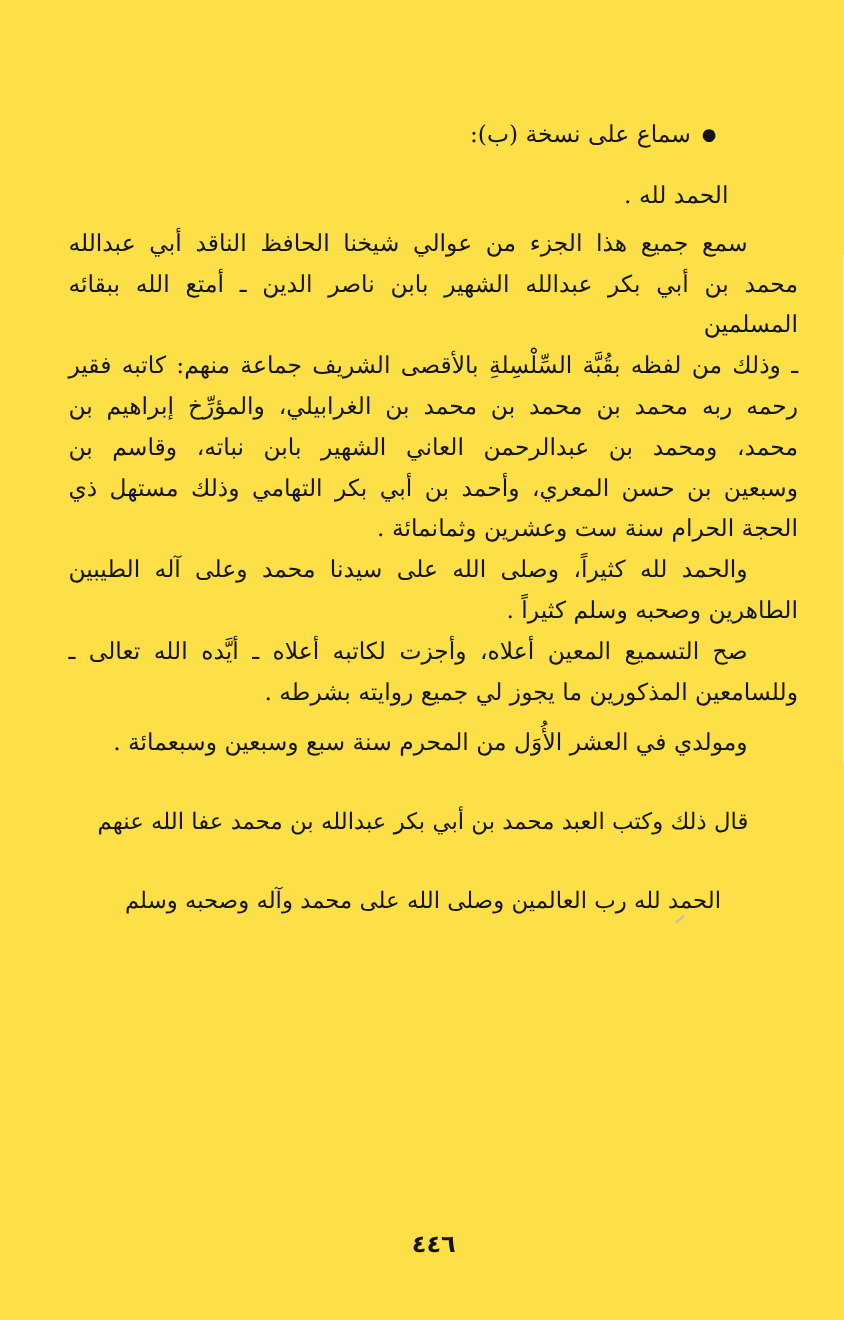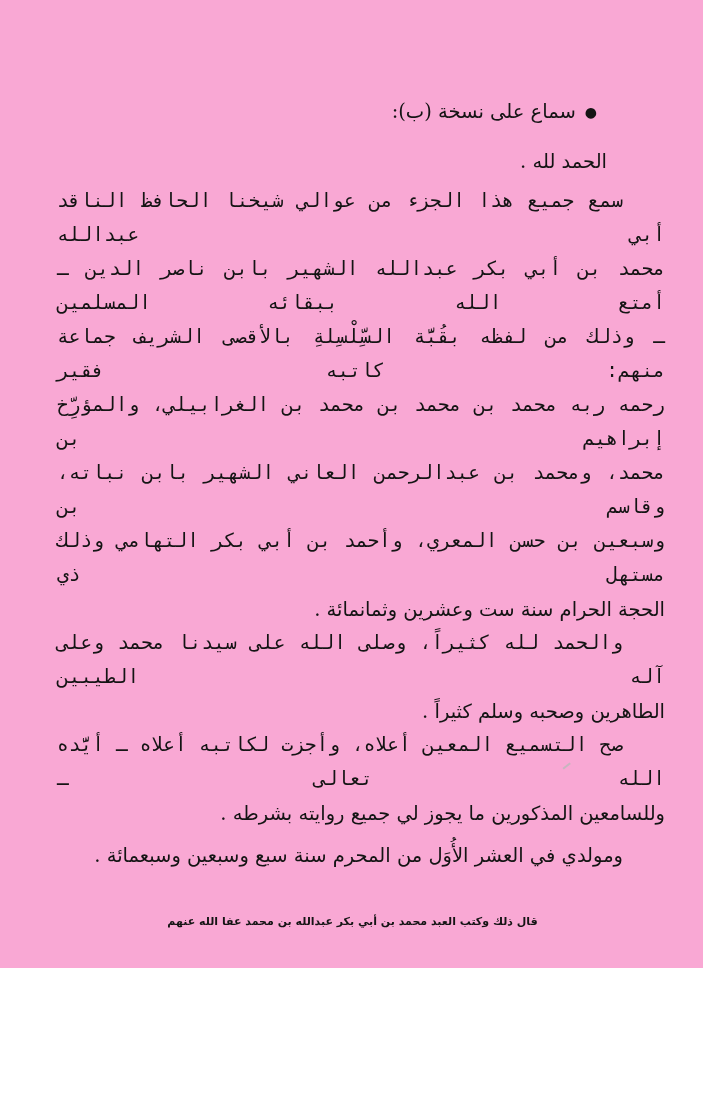--- a/index.html
+++ b/index.html
@@ -1,21 +1,21 @@
 <!DOCTYPE html>
 <html lang="ar" dir="rtl"><head>
 <meta charset="utf-8">
 <style>
   * { margin: 0; padding: 0; box-sizing: border-box; }
   html, body { background: #ffffff; }
   .page {
     position: relative;
     width: 703px;
-    height: 968px;
-    background: #f9a8d4;
+    height: 1100px;
+    background: #fde047;
     overflow: hidden;
     direction: rtl;
     font-family: "DejaVu Serif", "DejaVu Sans", serif;
     color: #141414;
   }
   .text-block {
     position: absolute;
     top: 95px;
     right: 38px;
     left: 40px;
@@ -35,35 +35,34 @@
   }
   .line {
     font-size: 19.5px;
     line-height: 34px;
     margin-left: 17px;
   }
   .justify {
     text-align: justify;
     text-align-last: justify;
     text-justify: inter-word;
-    font-family: Liberation Mono, monospace;
   }
   .align-right { text-align: right; }
   .indent { text-indent: 42px; }
   .indent-lg { padding-right: 58px; }
   .mt-basmala { margin-top: 16px; }
   .mt-body { margin-top: 6px; }
   .mt-par { margin-top: 8px; }
   .colophon {
     margin-top: 10px;
     text-align: center;
   }
   .colophon-line {
-    font-size: 11px;
-    font-weight: bold;
+    font-size: 19px;
+    font-weight: normal;
     line-height: 34px;
     letter-spacing: 0.2px;
     margin-top: 32px;
   }
   .page-number {
     position: absolute;
     top: 1024px;
     left: 0;
     right: 0;
     text-align: center;
@@ -106,20 +105,21 @@
     <div class="line justify indent">والحمد لله كثيراً، وصلى الله على سيدنا محمد وعلى آله الطيبين</div>
     <div class="line align-right">الطاهرين وصحبه وسلم كثيراً .</div>
 
     <div class="line justify indent">صح التسميع المعين أعلاه، وأجزت لكاتبه أعلاه ـ أيَّده الله تعالى ـ</div>
     <div class="line align-right">وللسامعين المذكورين ما يجوز لي جميع روايته بشرطه .</div>
 
     <div class="line align-right indent mt-par">ومولدي في العشر الأُوَل من المحرم سنة سبع وسبعين وسبعمائة .</div>
 
     <div class="colophon">
       <div class="colophon-line">قال ذلك وكتب العبد محمد بن أبي بكر عبدالله بن محمد عفا الله عنهم</div>
+      <div class="colophon-line">الحمد لله رب العالمين وصلى الله على محمد وآله وصحبه وسلم</div>
     </div>
 
   </div>
 
   <div class="scan-artifact"></div>
 
   <div class="page-number">٤٤٦</div>
 
 </div>
 

